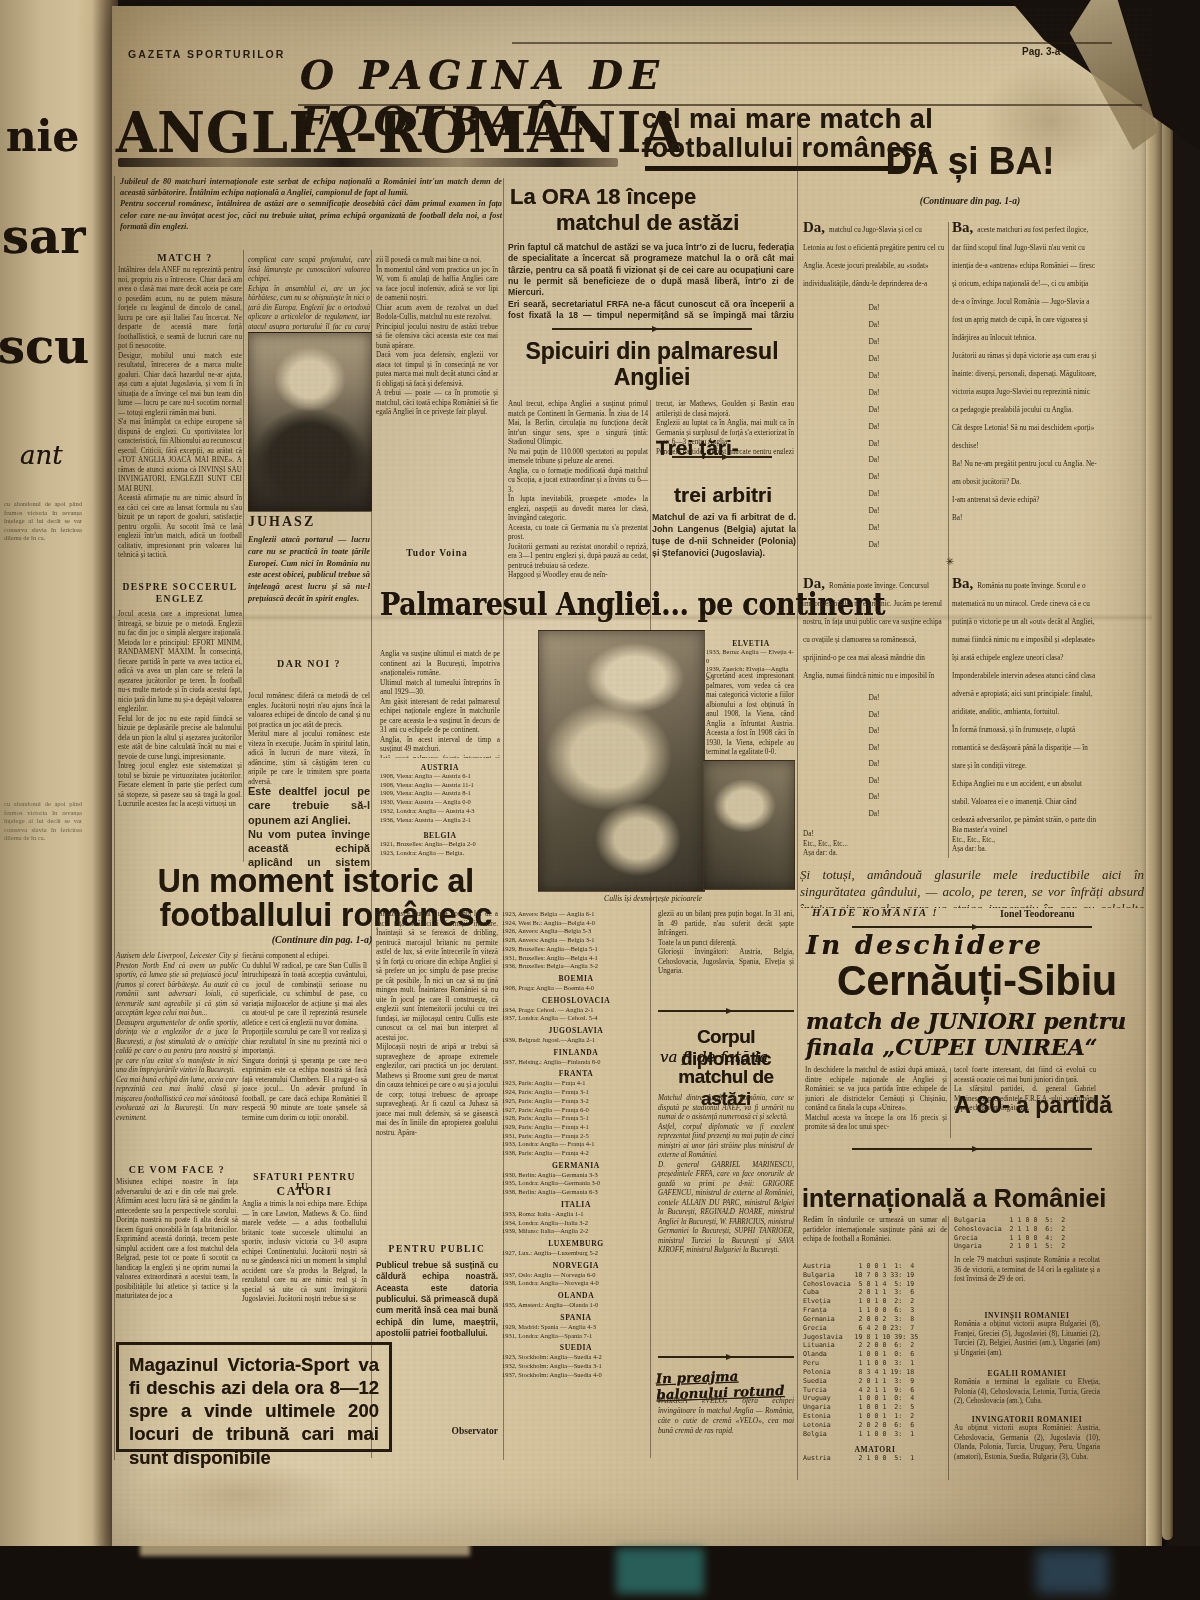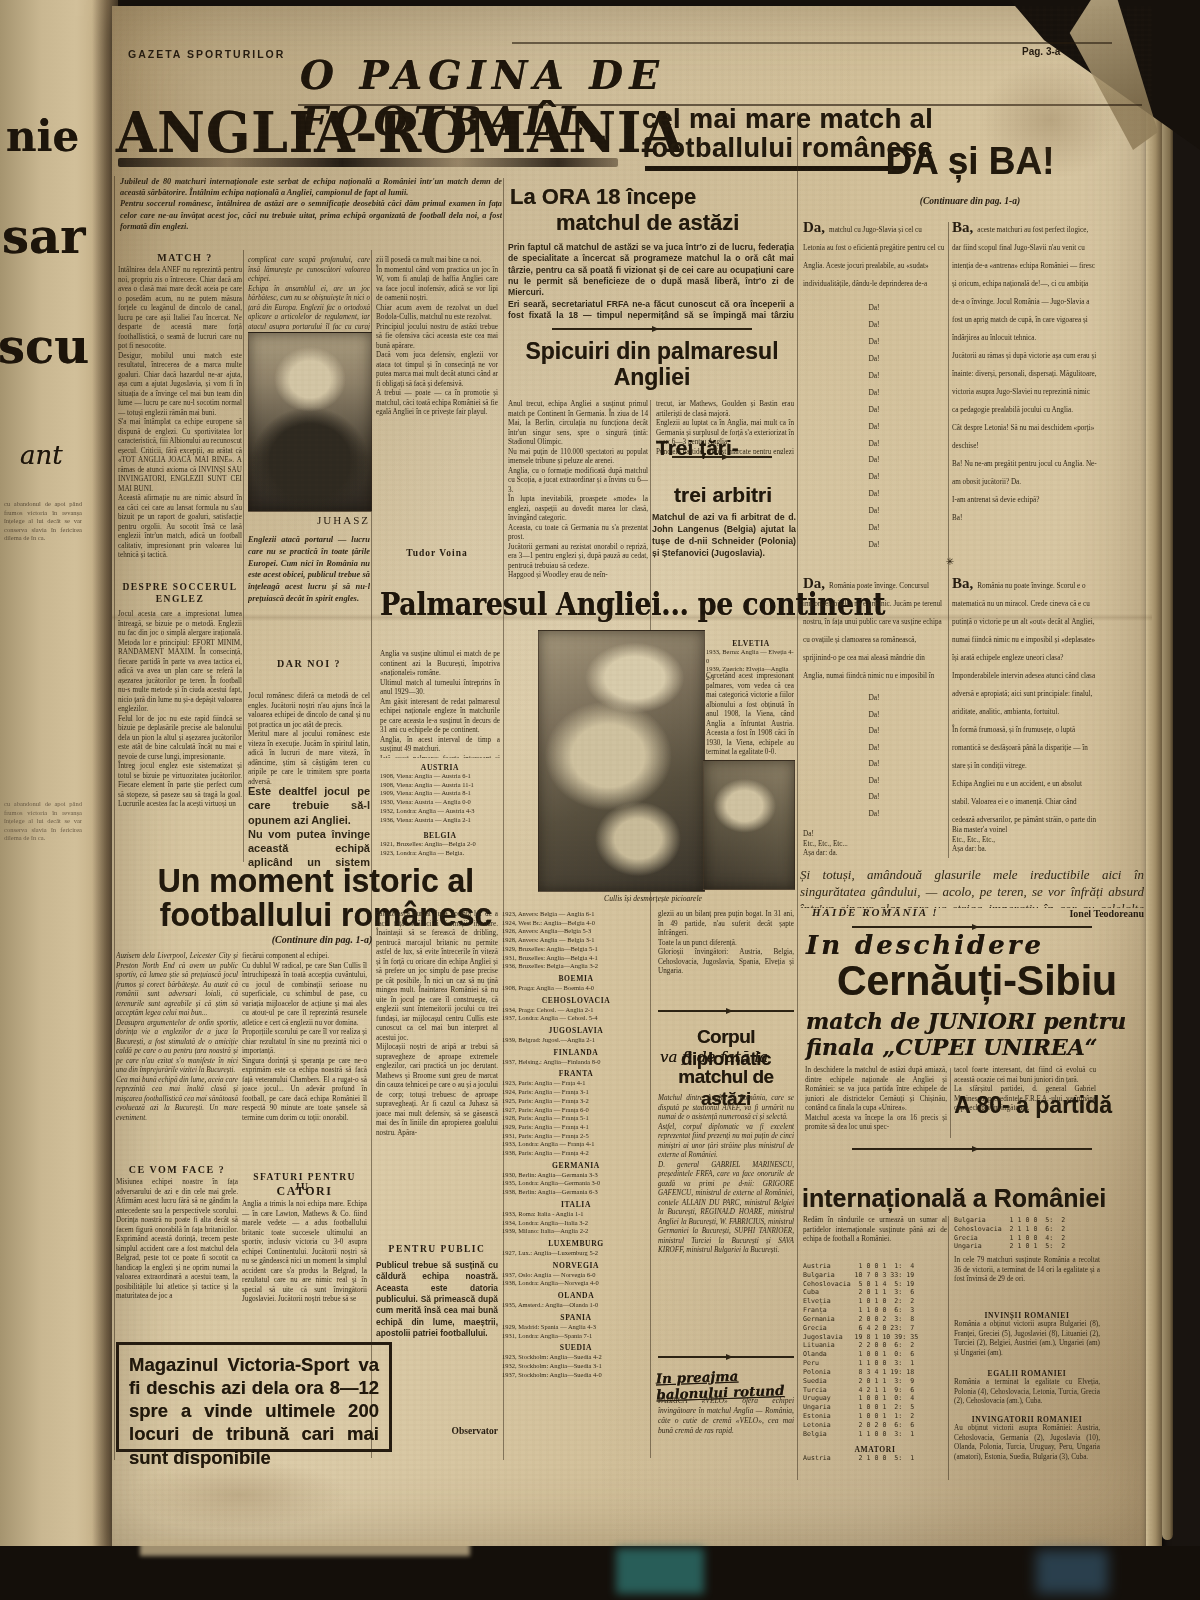--- a/index.html
+++ b/index.html
@@ -14,21 +14,21 @@
     box-shadow: inset 0 0 70px rgba(80,60,35,.38), 8px 10px 30px rgba(0,0,0,.6);}
   .grain{left:112px;top:6px;width:1040px;height:1540px;pointer-events:none;opacity:.5;
     background-image:repeating-linear-gradient(0deg,rgba(115,90,55,.05) 0 2px,transparent 2px 5px),
                      repeating-linear-gradient(90deg,rgba(115,90,55,.04) 0 3px,transparent 3px 7px);}
   .ink{color:#241b10}
   .body-t{font-size:7.2px;line-height:1.32;color:#2f2616;text-align:justify;white-space:pre-line;overflow:hidden}
   .it{font-style:italic}
   .bd{font-weight:bold}
   .sans{font-family:"Liberation Sans",sans-serif}
   .small-h{font-weight:bold;letter-spacing:1.5px;font-size:10px;text-align:center;color:#241b10}
-  .caption{font-weight:normal;letter-spacing:2px;font-size:11px;text-align:right;color:#241b10}
+  .caption{font-weight:bold;letter-spacing:2px;font-size:14px;text-align:left;color:#241b10}
   .vrule{width:1px;background:rgba(48,35,20,.5)}
   .hrule{background:rgba(40,28,15,.8)}
   .adiv{height:1.5px;background:#2b2213}
   .adiv::before{content:"";position:absolute;left:50%;top:-2.5px;width:0;height:0;
     border-top:3px solid transparent;border-bottom:3px solid transparent;border-left:7px solid #2b2213}
   .star{font-size:10px;text-align:center;color:#2b2213}
   .photo{box-shadow:inset 0 0 14px rgba(20,14,8,.55);border:1px solid rgba(40,28,16,.55)}
   .rs-h{font-weight:bold;text-align:center;font-size:7.6px;letter-spacing:.6px;margin:3px 0 1px;color:#241b10}
   .rs-l{white-space:pre-line;font-size:6.5px;line-height:1.34;color:#2f2616}
   .mono{font-family:"DejaVu Sans Mono",monospace}
@@ -324,21 +324,21 @@
 </div>
 <div class="abs body-t" style="left:803px;top:830px;width:142px;height:34px;text-align:left">Da!
 Etc., Etc., Etc...
 Așa dar: da.</div>
 <div class="abs body-t" style="left:952px;top:826px;width:146px;height:38px">Bia master'a voinel
 Etc., Etc., Etc.,
 Așa dar: ba.</div>
 
 <div class="abs body-t it" style="left:800px;top:866px;width:344px;height:42px;font-size:13px">Și totuși, amândouă glasurile mele ireductibile aici în singurătatea gândului, — acolo, pe teren, se vor înfrăți absurd într'un singur glas care va striga imperativ în cor cu celelalte mii:</div>
 <div class="abs it bd" style="left:812px;top:906px;font-size:11px;letter-spacing:2px;color:#241b10">HAIDE ROMÂNIA !</div>
-<div class="abs bd" style="left:1000px;top:908px;width:144px;text-align:right;font-size:10px;color:#241b10">Ionel Teodoreanu</div>
+<div class="abs bd" style="left:1000px;top:908px;width:144px;text-align:left;font-size:10px;color:#241b10">Ionel Teodoreanu</div>
 <div class="abs adiv" style="left:852px;top:926px;width:240px"></div>
 
 <div class="abs it headline-serif" style="left:806px;top:930px;font-size:26px;font-weight:600;letter-spacing:3px">In deschidere</div>
 <div class="abs hv" style="left:812px;top:958px;width:330px;text-align:center;font-size:41px;transform:scaleY(1.02);letter-spacing:0px">Cernăuți-Sibiu</div>
 <div class="abs it bd headline-serif" style="left:806px;top:1008px;width:336px;font-size:22px">match de JUNIORI pentru</div>
 <div class="abs it bd headline-serif" style="left:806px;top:1034px;width:336px;font-size:22px">finala „CUPEI UNIREA“</div>
 <div class="abs body-t" style="left:805px;top:1066px;width:142px;height:76px">În deschidere la matchul de astăzi după amiază, dintre echipele naționale ale Angliei și României: se va juca partida între echipele de juniori ale districtelor Cernăuți și Chișinău, contând ca finala la cupa «Unirea».
 Matchul acesta va începe la ora 16 precis și promite să dea loc unui spec-</div>
 <div class="abs body-t" style="left:954px;top:1066px;width:142px;height:76px">tacol foarte interesant, dat fiind că evoluă cu această ocazie cei mai buni juniori din țară.
 La sfârșitul partidei, d. general Gabriel Marinescu, președintele F.R.F.A.-ului, va înmâna cupa echipei învingătoare.</div>

